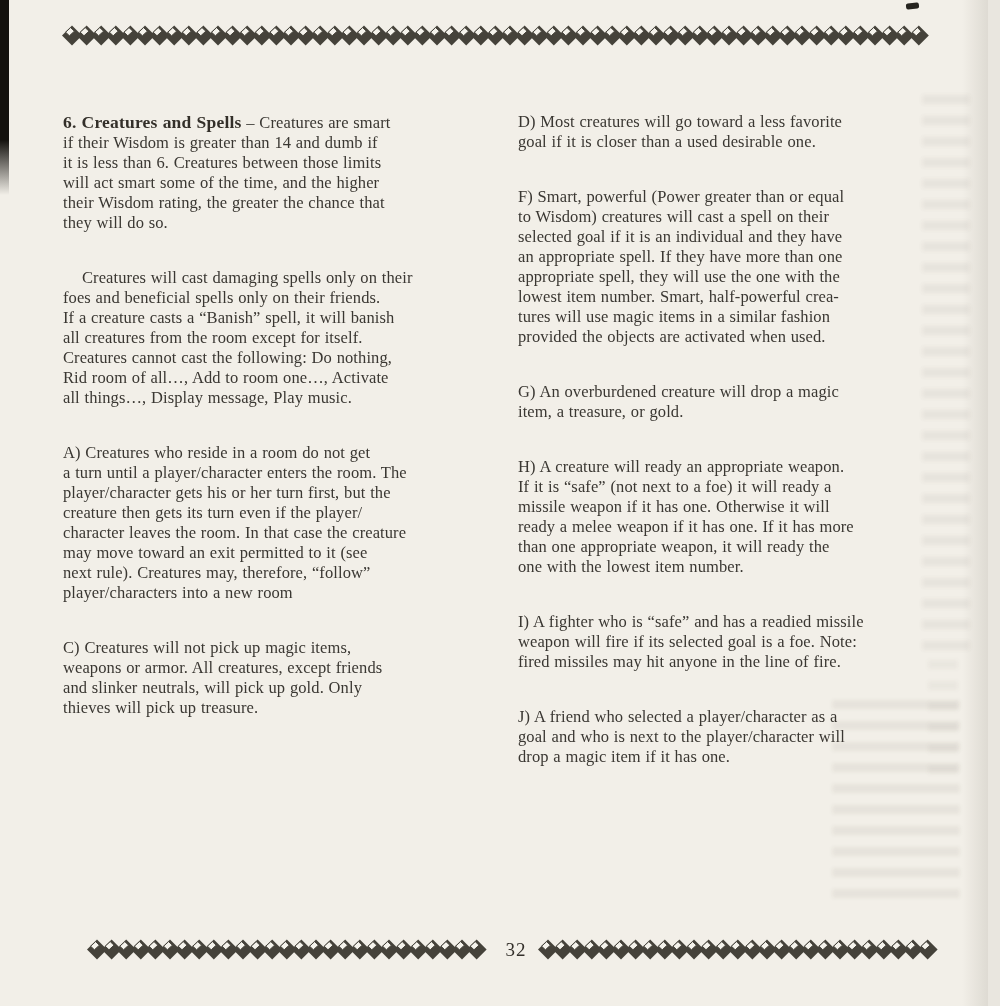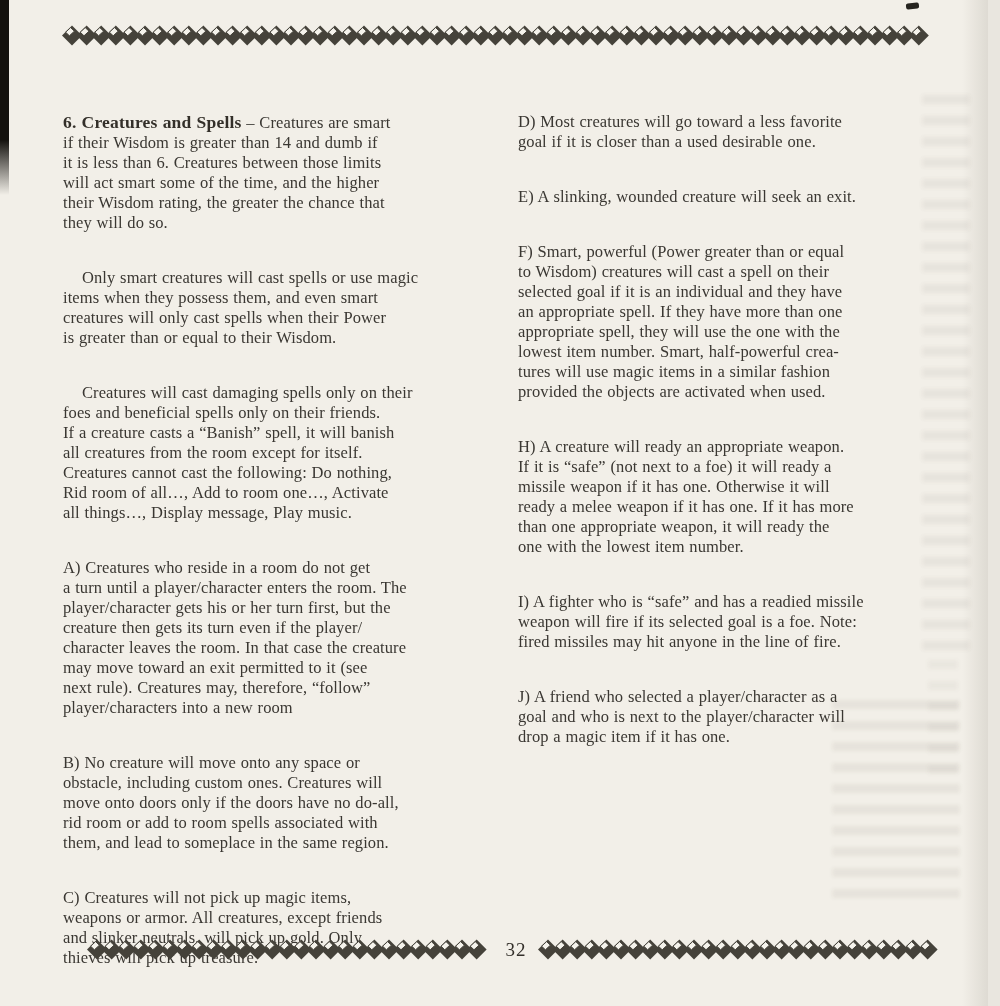--- a/index.html
+++ b/index.html
@@ -299,62 +299,54 @@
 
   <div class="columns">
 
     <div class="col col-left">
       <p><b class="inline-heading">6. Creatures and Spells</b><span> – Creatures are smart
 if their Wisdom is greater than 14 and dumb if
 it is less than 6. Creatures between those limits
 will act smart some of the time, and the higher
 their Wisdom rating, the greater the chance that
 they will do so.</span></p>
-      <p class="indent">Only smart creatures will cast spells or use magic
-items when they possess them, and even smart
-creatures will only cast spells when their Power
-is greater than or equal to their Wisdom.</p>
       <p class="indent">Creatures will cast damaging spells only on their
 foes and beneficial spells only on their friends.
 If a creature casts a “Banish” spell, it will banish
 all creatures from the room except for itself.
 Creatures cannot cast the following: Do nothing,
 Rid room of all…, Add to room one…, Activate
 all things…, Display message, Play music.</p>
       <p>A) Creatures who reside in a room do not get
 a turn until a player/character enters the room. The
 player/character gets his or her turn first, but the
 creature then gets its turn even if the player/
 character leaves the room. In that case the creature
 may move toward an exit permitted to it (see
 next rule). Creatures may, therefore, “follow”
 player/characters into a new room</p>
-      <p>B) No creature will move onto any space or
-obstacle, including custom ones. Creatures will
-move onto doors only if the doors have no do-all,
-rid room or add to room spells associated with
-them, and lead to someplace in the same region.</p>
       <p>C) Creatures will not pick up magic items,
 weapons or armor. All creatures, except friends
 and slinker neutrals, will pick up gold. Only
 thieves will pick up treasure.</p>
     </div>
 
     <div class="col col-right">
       <p>D) Most creatures will go toward a less favorite
 goal if it is closer than a used desirable one.</p>
-      <p>E) A slinking, wounded creature will seek an exit.</p>
       <p>F) Smart, powerful (Power greater than or equal
 to Wisdom) creatures will cast a spell on their
 selected goal if it is an individual and they have
 an appropriate spell. If they have more than one
 appropriate spell, they will use the one with the
 lowest item number. Smart, half-powerful crea-
 tures will use magic items in a similar fashion
 provided the objects are activated when used.</p>
+      <p>G) An overburdened creature will drop a magic
+item, a treasure, or gold.</p>
       <p>H) A creature will ready an appropriate weapon.
 If it is “safe” (not next to a foe) it will ready a
 missile weapon if it has one. Otherwise it will
 ready a melee weapon if it has one. If it has more
 than one appropriate weapon, it will ready the
 one with the lowest item number.</p>
       <p>I) A fighter who is “safe” and has a readied missile
 weapon will fire if its selected goal is a foe. Note:
 fired missiles may hit anyone in the line of fire.</p>
       <p>J) A friend who selected a player/character as a

